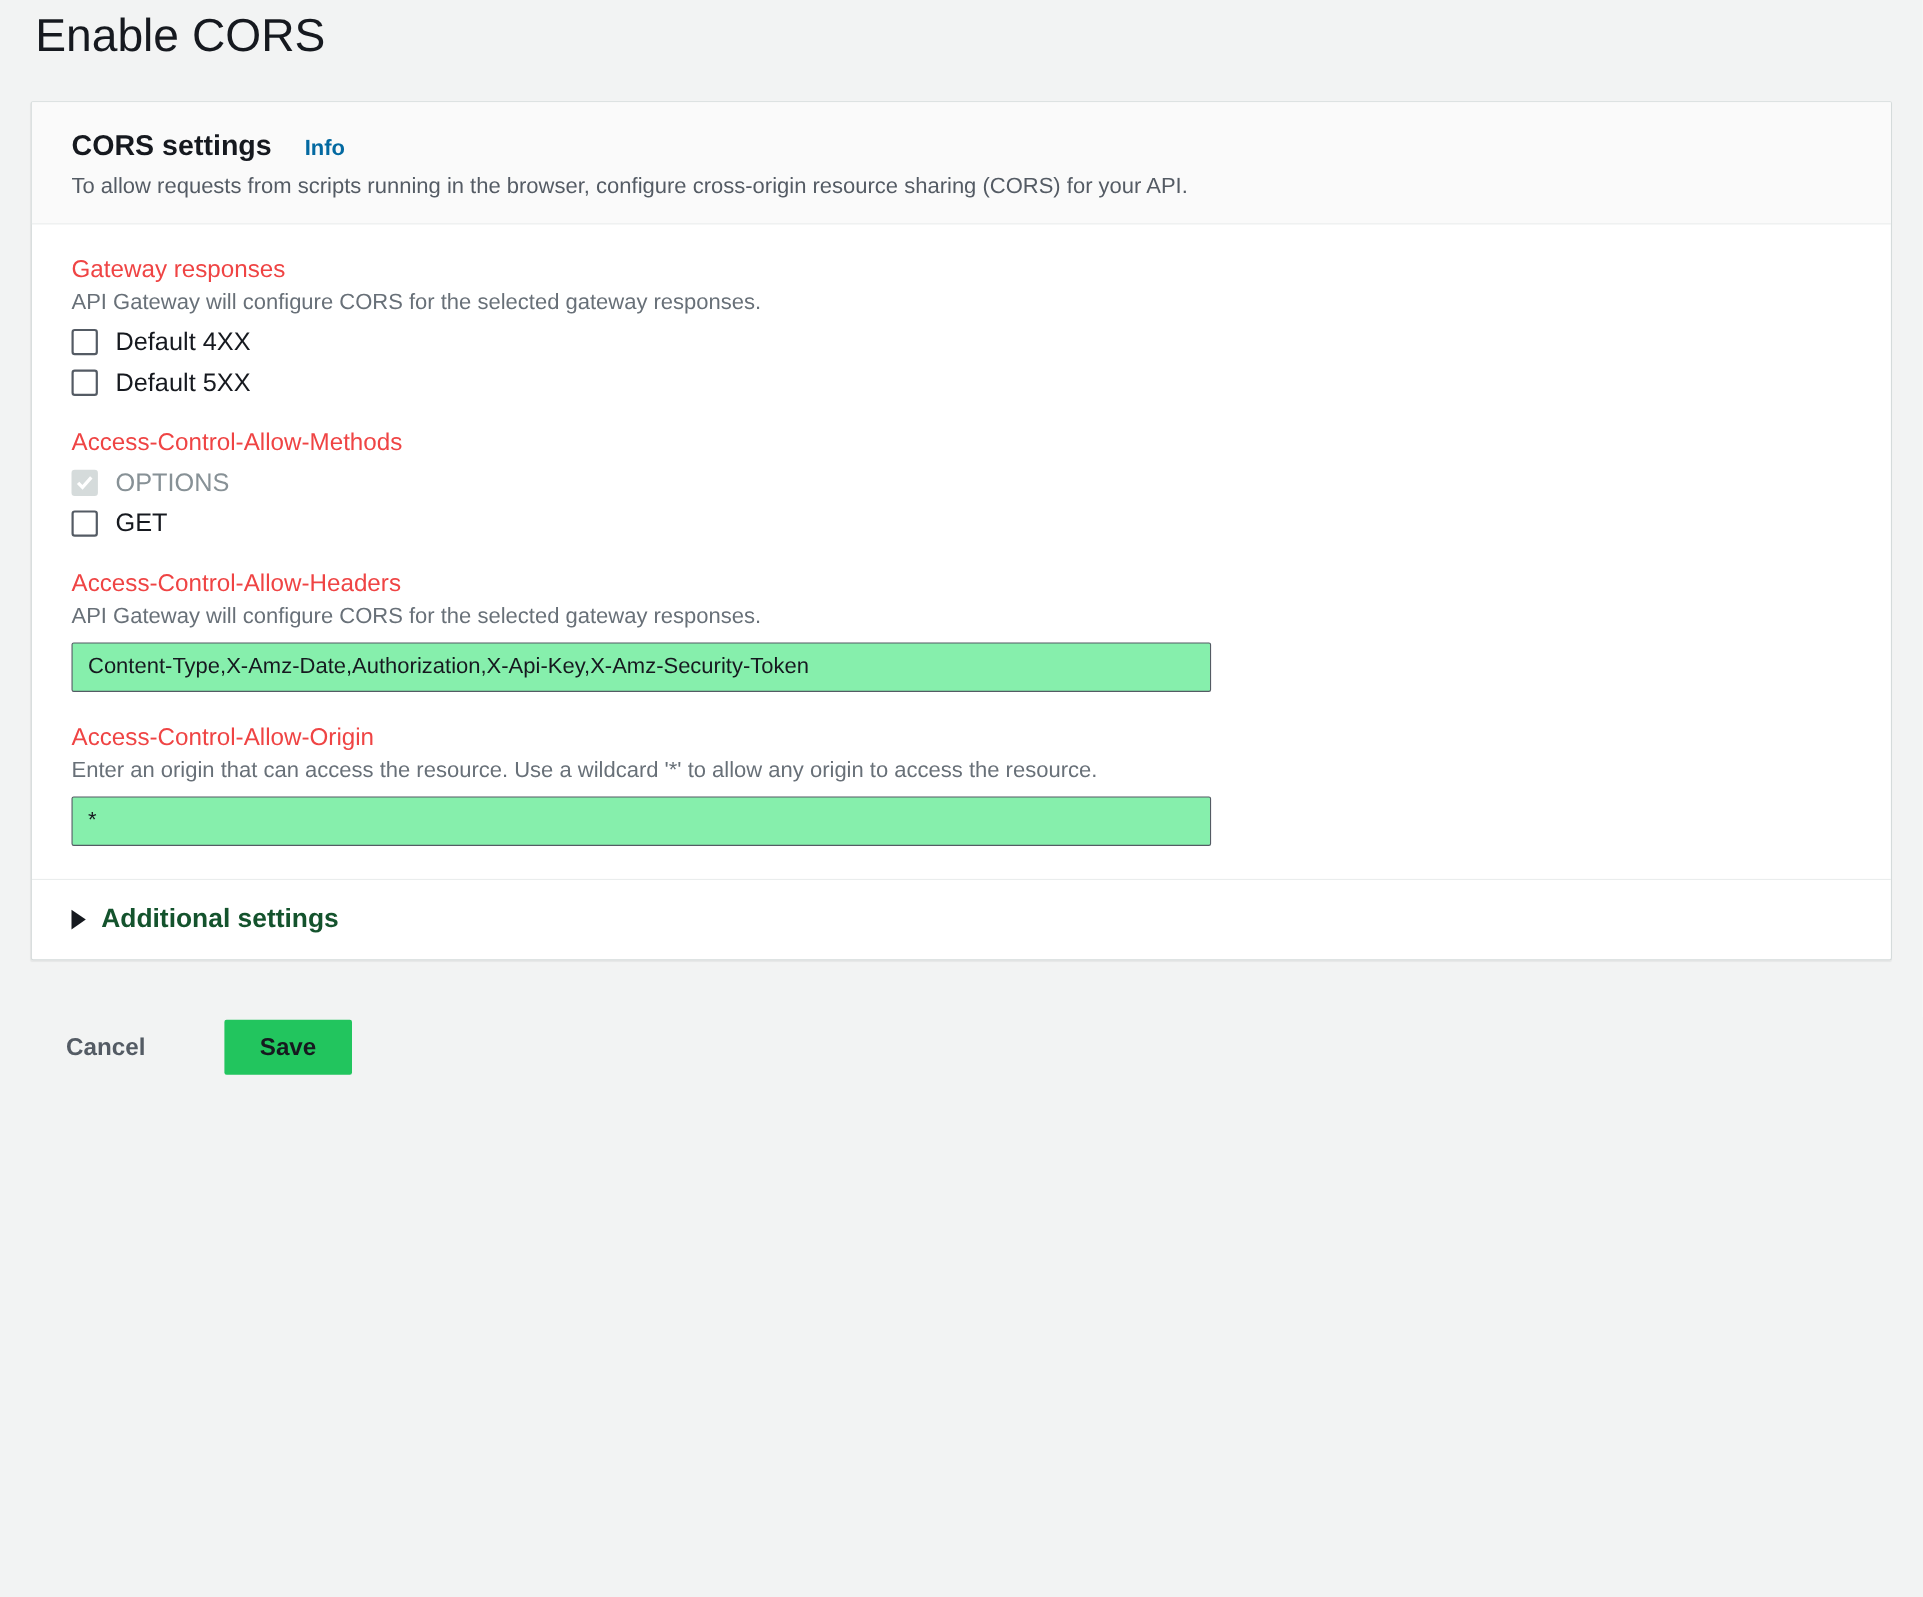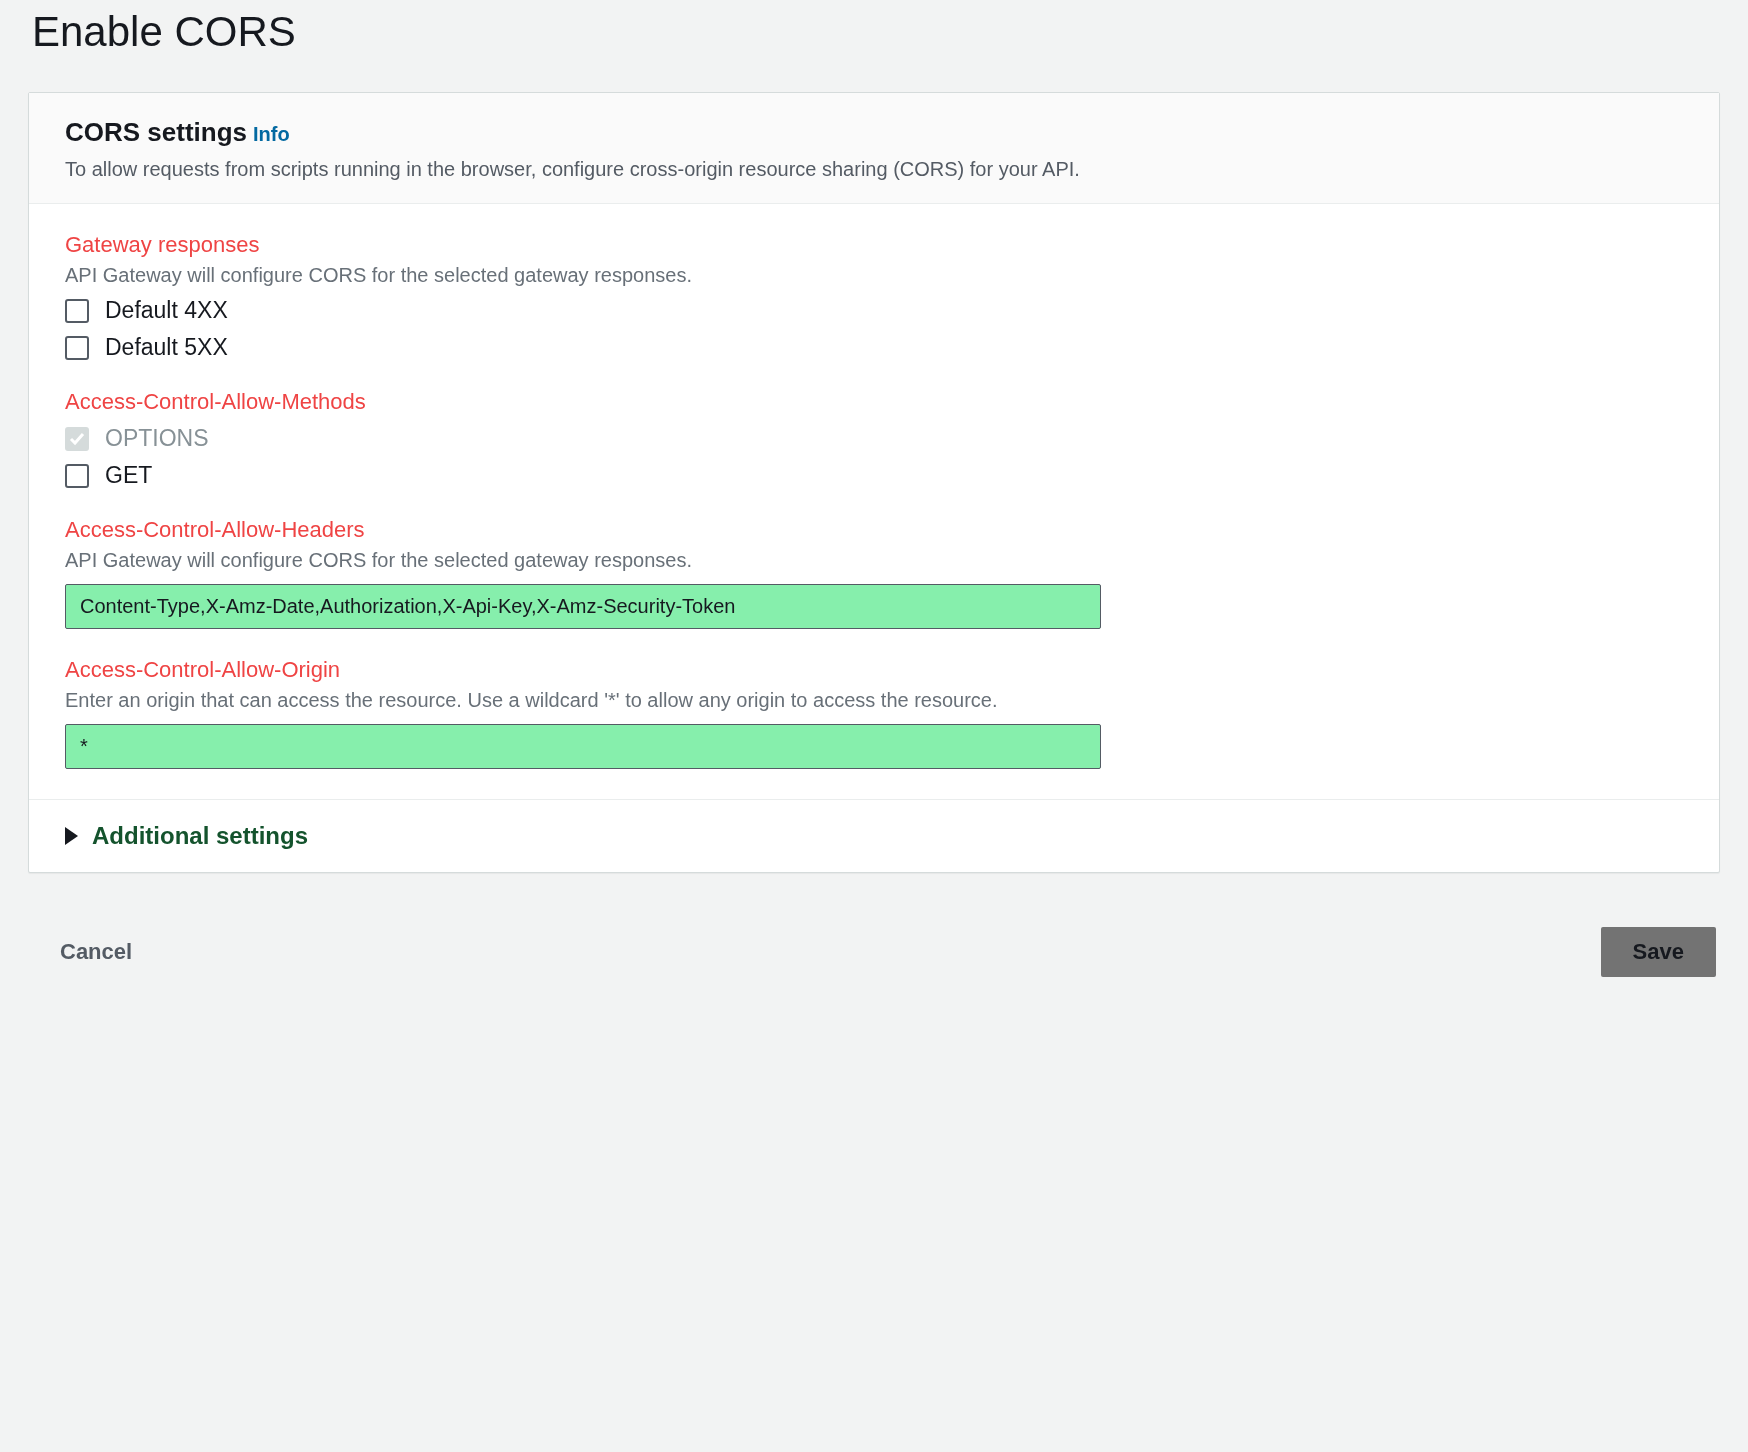--- a/index.html
+++ b/index.html
@@ -25,21 +25,21 @@
       margin-bottom: 54px;
     }
     .panel-header {
       background: #fafafa;
       border-bottom: 1px solid #eaeded;
       padding: 24px 36px 22px 36px;
     }
     .panel-header-row {
       display: flex;
       align-items: baseline;
-      gap: 6px;
+      gap: 30px;
     }
     .panel-title {
       font-size: 26px;
       font-weight: 700;
       color: #16191f;
     }
     .info-link {
       font-size: 20px;
       font-weight: 700;
       color: #0369a1;
@@ -126,41 +126,41 @@
       border-bottom: 9px solid transparent;
       border-left: 13px solid #16191f;
     }
     .expand-title {
       font-size: 24px;
       font-weight: 700;
       color: #14532d;
     }
     .footer-actions {
       display:flex;
-      justify-content:space-between;
-      gap: 28px;
+      justify-content:flex-start;
+      gap: 40px;
       padding-right: 4px;
       padding-bottom: 20px;
     }
     .btn {
       font-size: 22px;
       font-weight: 700;
       padding: 12px 32px;
       border-radius: 2px;
       cursor: pointer;
       border: none;
       background: transparent;
       font-family: inherit;
     }
     .btn.cancel {
       color: #545b64;
       background: transparent;
     }
     .btn.primary {
-      background: #737373;
+      background: #22c55e;
       color: #16191f;
     }
   </style>
 </head>
 <body>
 
 <h1 class="page-title">Enable CORS</h1>
 
 <div class="panel">
 

